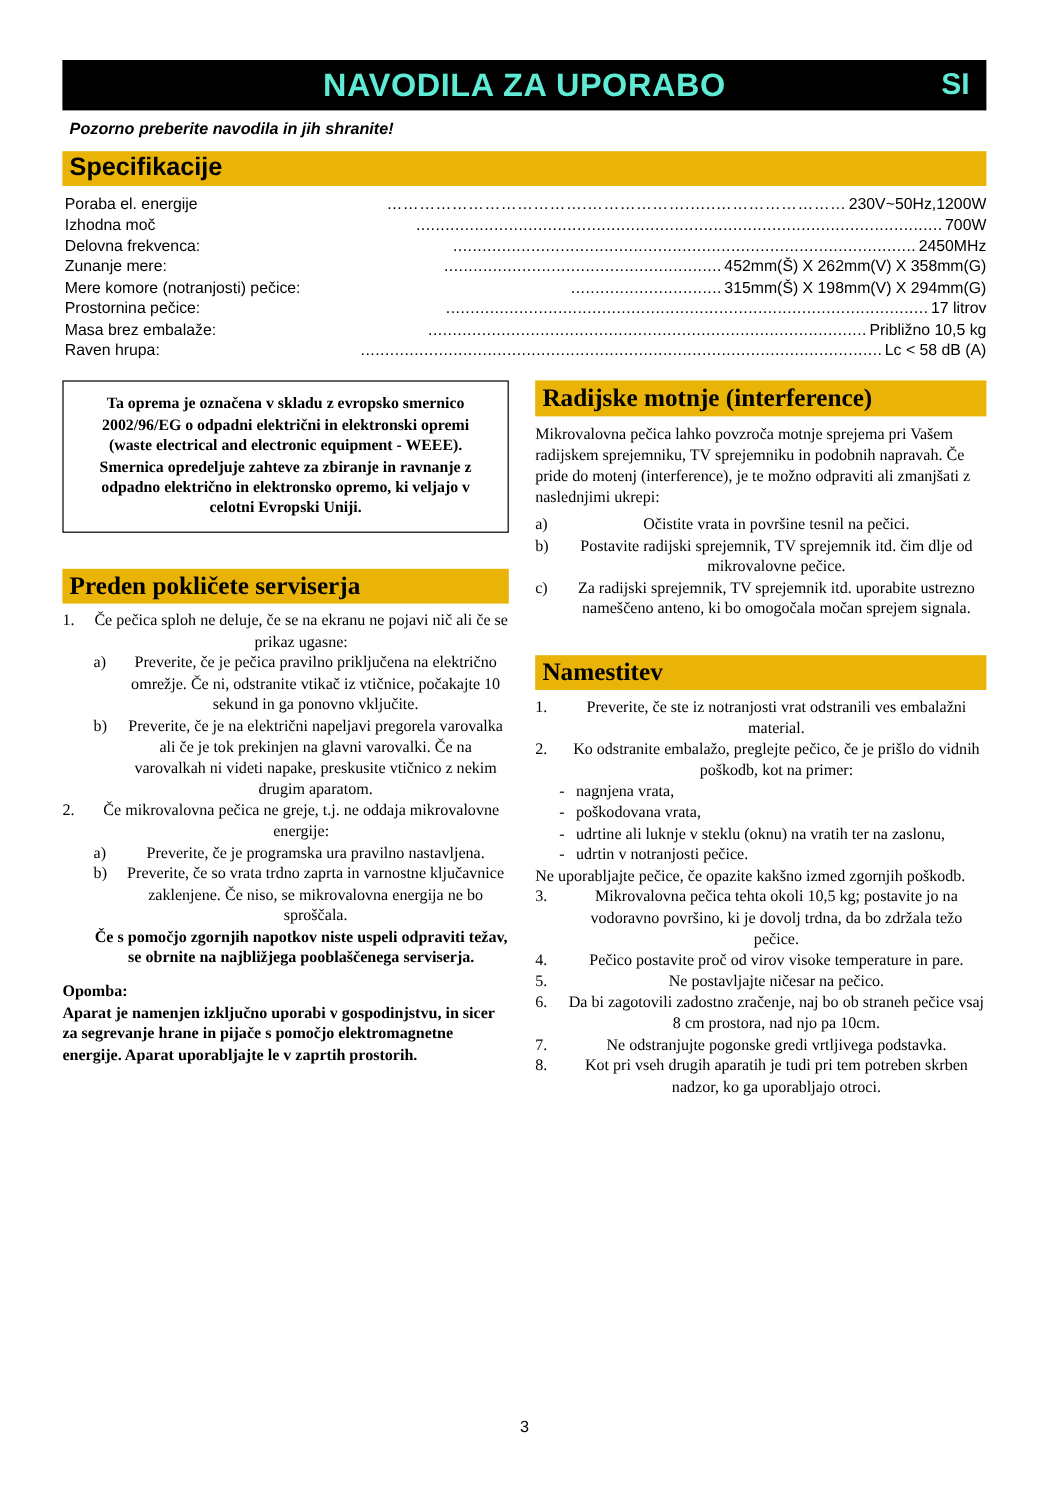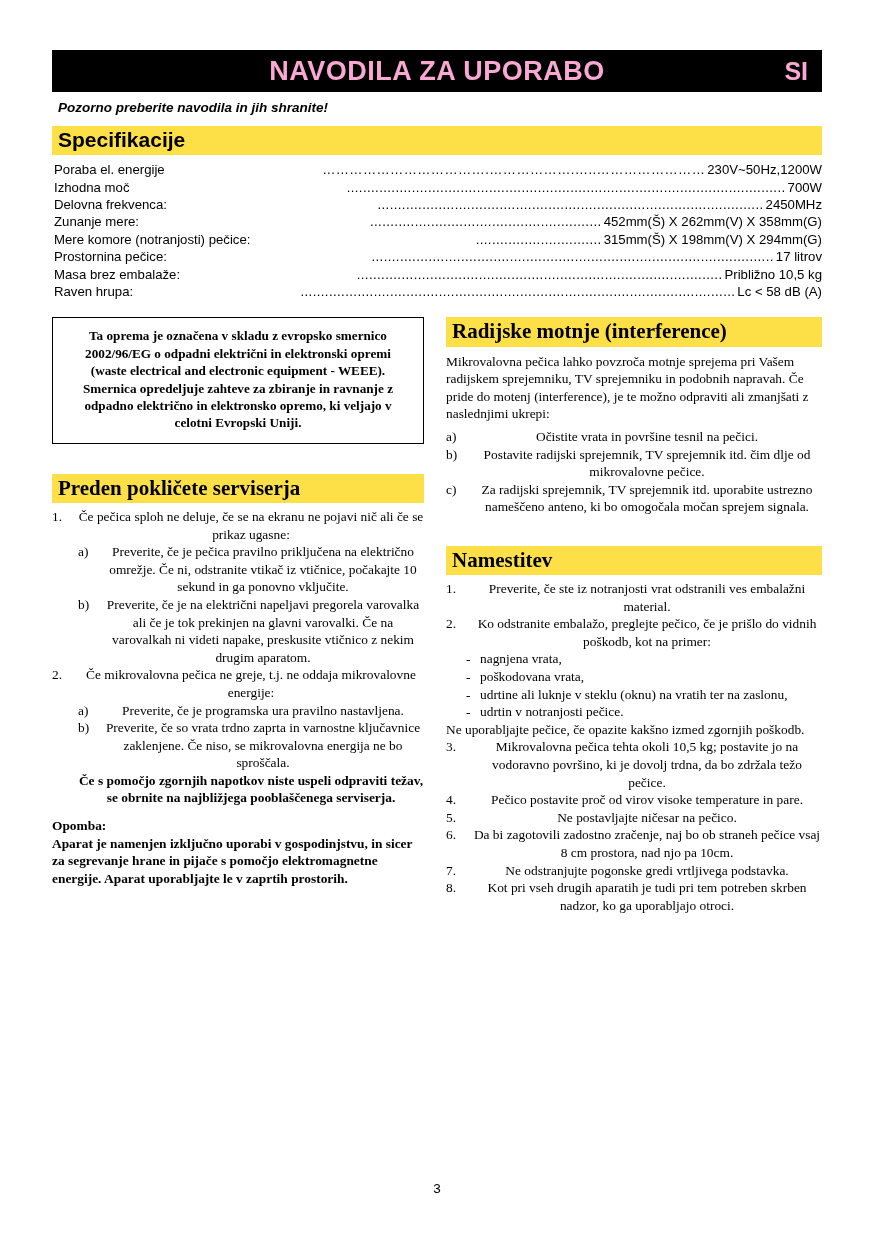--- a/index.html
+++ b/index.html
@@ -25,21 +25,21 @@
   .content {
     position: absolute;
     left: 52px;
     top: 50px;
     width: 770px;
   }
 
   
   .header-bar {
     background: #000000;
-    color: #f9a8d4;
+    color: #5eead4;
     height: 42px;
     display: flex;
     align-items: center;
     justify-content: center;
     position: relative;
   }
   .header-title {
     font-size: 27px;
     font-weight: bold;
     letter-spacing: 0.5px;
@@ -57,21 +57,21 @@
   .notice {
     margin-top: 8px;
     font-size: 13.5px;
     font-weight: bold;
     font-style: italic;
     margin-left: 6px;
   }
 
   
   .section-band {
-    background: #fde047;
+    background: #eab308;
     margin-top: 11px;
     padding: 2px 6px 3px 6px;
   }
   .section-band .section-title {
     font-size: 21px;
     font-weight: bold;
     line-height: 1.15;
   }
 
   

